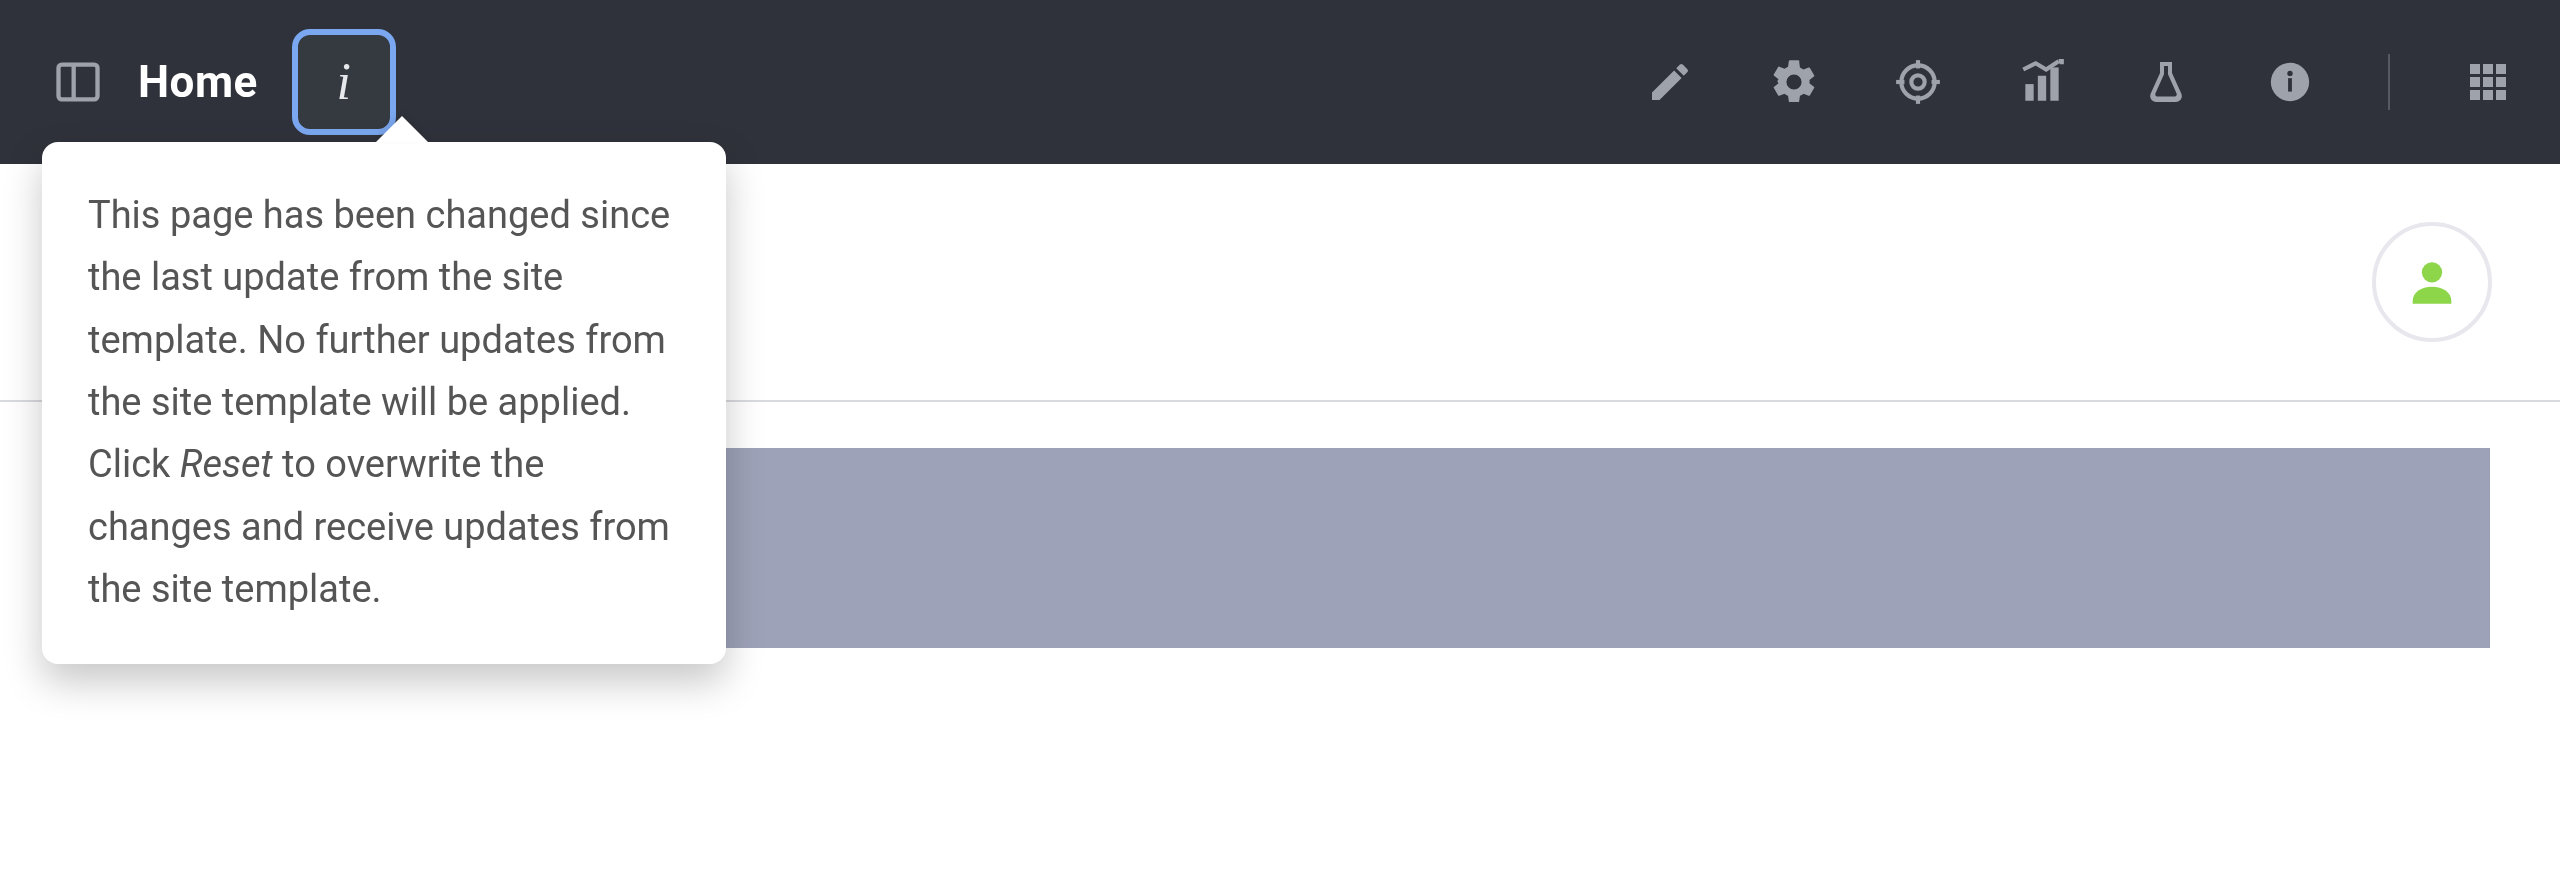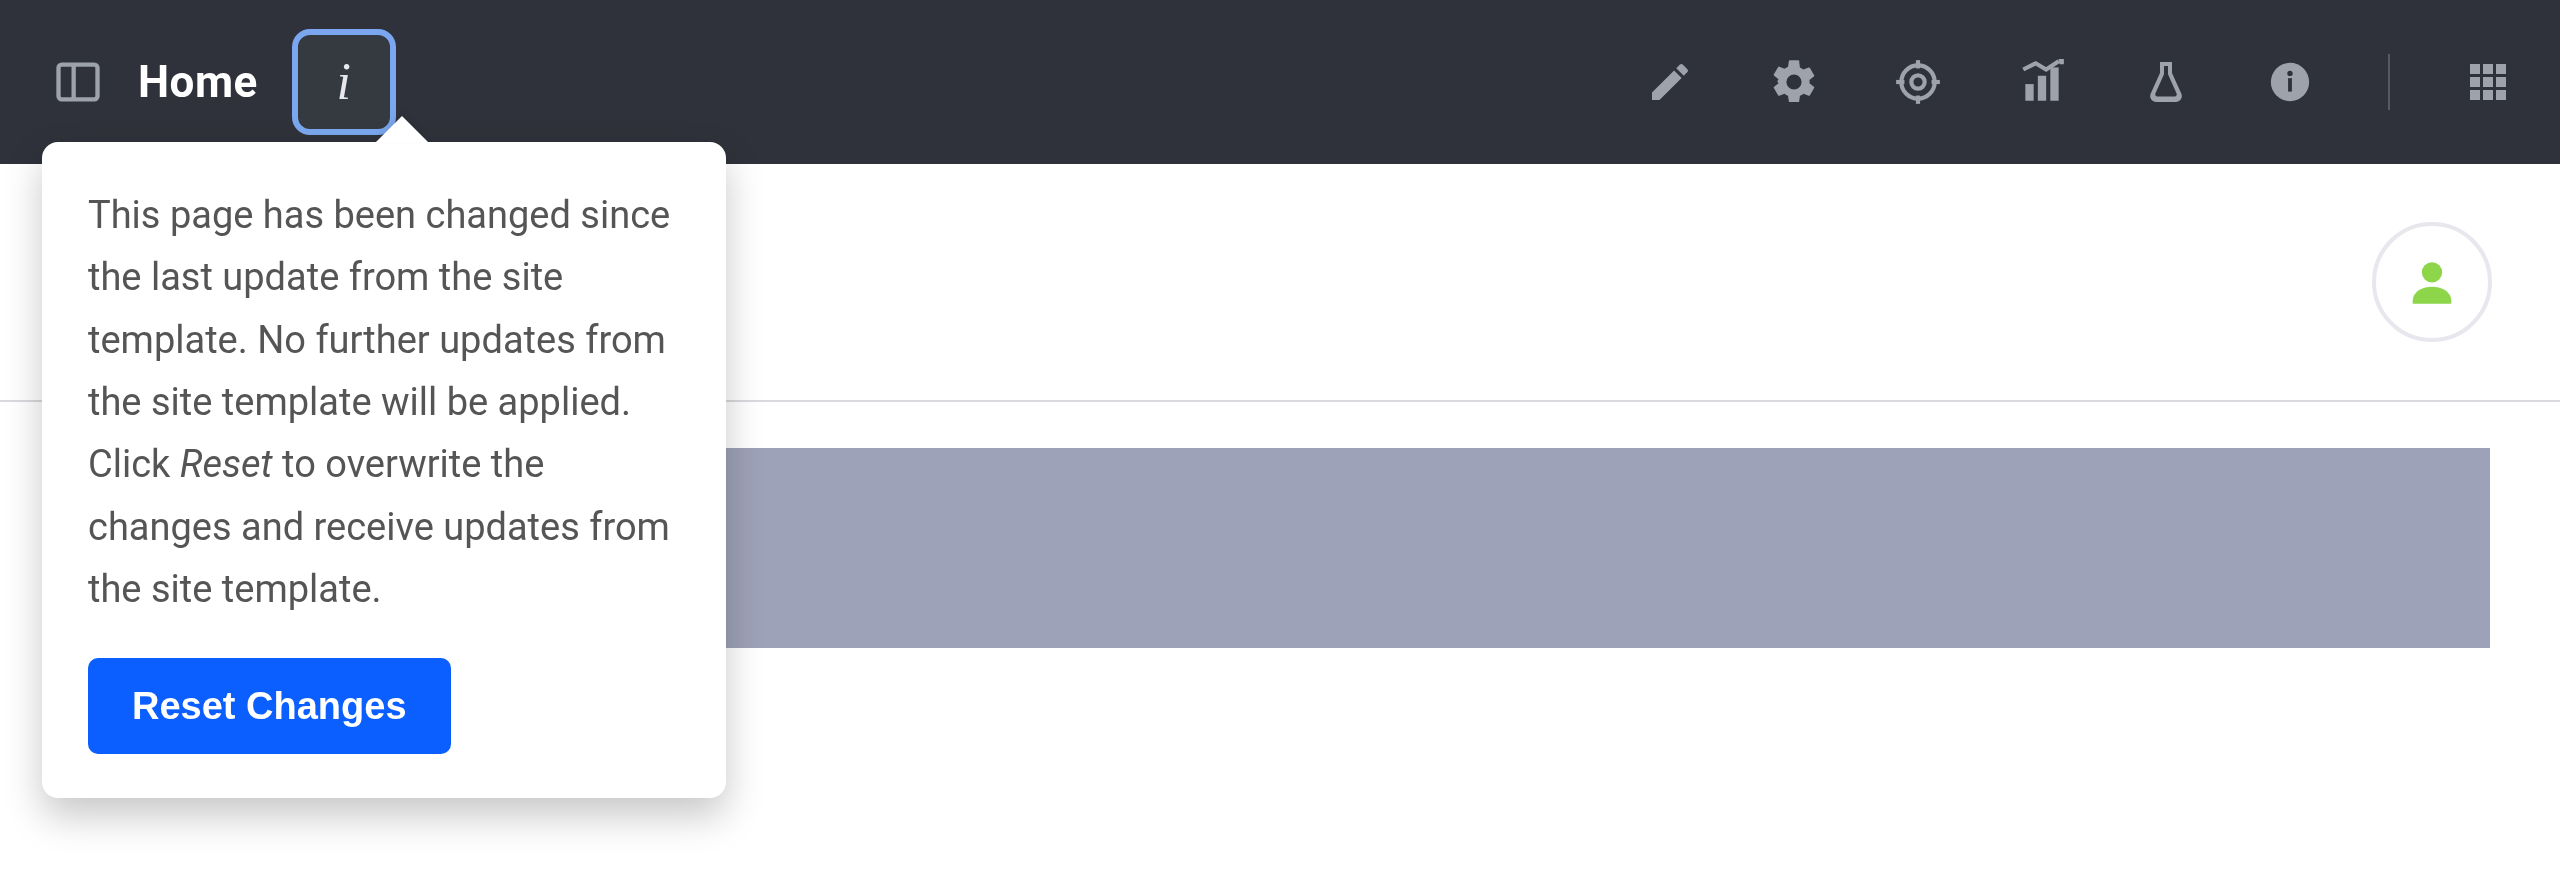--- a/index.html
+++ b/index.html
@@ -233,16 +233,13 @@
     </svg>
   </span>
 </div>
 
 <div class="panel-wrap">
   <div class="panel"></div>
 </div>
 
 <div class="popover">
   <span>This page has been changed since the last update from the site template. No further updates from the site template will be applied. Click </span><span class="em">Reset</span><span> to overwrite the changes and receive updates from the site template.</span>
-  <div>
-    <button class="btn-primary">Reset Changes</button>
-  </div>
 </div>
 
 </body></html>

